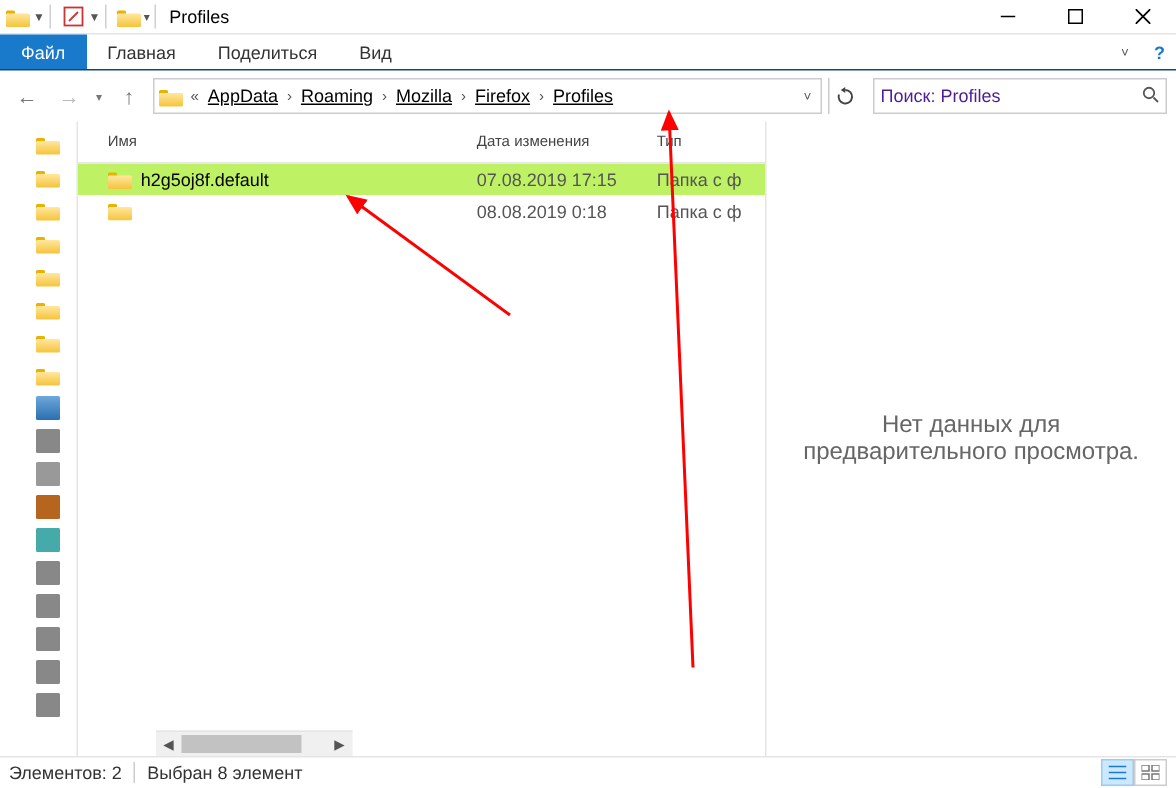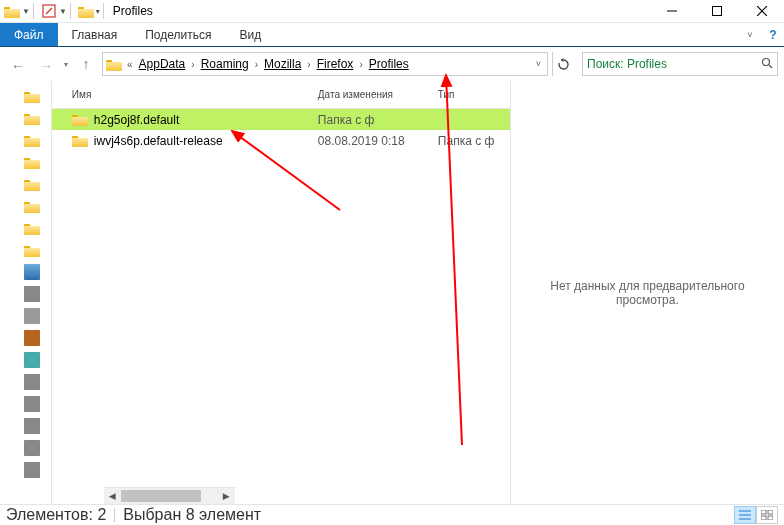--- a/index.html
+++ b/index.html
@@ -28,49 +28,49 @@
   .nav-btn.disabled { color: #bbb; }
   .nav-dd { font-size: 8px; color: #777; padding: 0 2px; }
   .breadcrumb { flex: 1; height: 24px; border: 1px solid #ccc; display: flex; align-items: center; padding: 0 2px; overflow: hidden; position: relative;}
   .bc-icon { width: 18px; height: 18px; display: flex; align-items: center; justify-content: center; margin-right: 2px;}
   .bc-ll { font-size: 10px; color: #555; margin: 0 2px; }
   .bc-item { padding: 0 4px; font-size: 12px; white-space: nowrap; text-decoration: underline; }
   .bc-sep { font-size: 10px; color: #555; padding: 0 2px; }
   .bc-end { margin-left: auto; display:flex; align-items:center; gap:2px; padding-right:4px;}
   .refresh { width: 22px; height: 24px; display:flex; align-items:center; justify-content:center; color:#444; border-left:1px solid #ccc;}
   .search { width: 196px; height: 24px; border: 1px solid #ccc; display: flex; align-items: center; padding: 0 4px; margin-left:4px;}
-  .search span.ph { color: #15803d; flex:1; }
+  .search span.ph { color: #4c1d95; flex:1; }
   .search .sicon { color:#555; font-size:12px;}
 
   
   .main { position: absolute; top: 81px; bottom: 21px; left: 0; right: 0; display: flex; }
   .navpane { width: 52px; border-right: 1px solid #e5e5e5; background: #fff; overflow: hidden; padding-top:4px;}
   .np-item { height: 22px; display:flex; align-items:center; padding-left:24px;}
   .np-ico { width:16px; height:16px; }
   .content { flex: 1; display: flex; flex-direction: column; position: relative;}
   .cols { height: 28px; display: flex; align-items: center; border-bottom: 1px solid #e5e5e5; color: #444;}
   .col { padding: 0 8px; font-size: 10px; border-right: 1px solid transparent; height:100%; display:flex; align-items:center;}
   .col.name { width: 258px; padding-left: 20px;}
   .col.date { width: 120px; }
   .col.type { width: 80px; }
   .rows { flex:1; overflow:hidden; }
   .row { height: 21px; display: flex; align-items: center; font-size: 12px; }
   .row.sel { background: #bef264; }
   .cell { padding: 0 8px; overflow: hidden; white-space: nowrap; }
   .cell.name { width: 258px; display:flex; align-items:center; gap:6px; padding-left: 20px;}
   .cell.date { width: 120px; color:#555;}
   .cell.type { width: 80px; color:#555; overflow:hidden;}
-  .preview { width: 275px; border-left: 1px solid #e5e5e5; display:flex; align-items:center; justify-content:center; color:#666; font-size:12px; text-align:center; padding: 0 8px;}
+  .preview { width: 275px; border-left: 1px solid #e5e5e5; display:flex; align-items:center; justify-content:center; color:#666; font-size:16px; text-align:center; padding: 0 8px;}
   .hscroll { position:absolute; bottom:0; left:52px; right:275px; height:17px; background:#f0f0f0; border-top:1px solid #e5e5e5;}
   .hscroll .thumb { position:absolute; left:17px; width:80px; top:2px; bottom:2px; background:#c2c2c2;}
   .hscroll .arr { position:absolute; top:0; bottom:0; width:17px; display:flex;align-items:center;justify-content:center;color:#555;font-size:9px;}
   .hscroll .arr.left{left:0;} .hscroll .arr.right{right:0;}
 
   
-  .status { position:absolute; bottom:0; left:0; right:0; height:21px; border-top:1px solid #e5e5e5; display:flex; align-items:center; padding: 0 6px; font-size:16px; color:#333; background:#fff;}
+  .status { position:absolute; bottom:0; left:0; right:0; height:21px; border-top:1px solid #e5e5e5; display:flex; align-items:center; padding: 0 6px; font-size:12px; color:#333; background:#fff;}
   .status .sep { width:1px; height:14px; background:#ccc; margin:0 8px;}
   .status .views { margin-left:auto; display:flex; gap:0;}
   .status .vbtn { width:22px; height:18px; border:1px solid #ccc; display:flex; align-items:center; justify-content:center; font-size:10px; color:#555;}
   .status .vbtn.active { background:#cce8ff; border-color:#99ccee;}
 
   
   .folder { width:16px; height:13px; position:relative; }
   .folder::before { content:""; position:absolute; left:0; top:2px; width:6px; height:3px; background:#e8b200; border-radius:1px 1px 0 0;}
   .folder::after { content:""; position:absolute; left:0; top:4px; right:0; bottom:0; background:linear-gradient(#ffe79e,#f5c43b); border-radius:1px;}
 
@@ -233,26 +233,26 @@
       <div class="col name">Имя</div>
       <div class="col date">Дата изменения</div>
       <div class="col type">Тип</div>
     </div>
     <div class="rows" id="rows">
         <div class="row sel">
           <div class="cell name">
             <span class="folder"></span>
             <span>h2g5oj8f.default</span>
           </div>
+          <div class="cell date">07.08.2019 17:15</div>
           <div class="cell type">Папка с ф</div>
         </div>
         <div class="row">
           <div class="cell name">
             <span class="folder"></span>
-            <span>iwvj4s6p.default-release</span>
           </div>
           <div class="cell date">08.08.2019 0:18</div>
           <div class="cell type">Папка с ф</div>
         </div>
       </div>
     <div class="hscroll">
       <div class="arr left">◀</div>
       <div class="thumb"></div>
       <div class="arr right">▶</div>
     </div>

